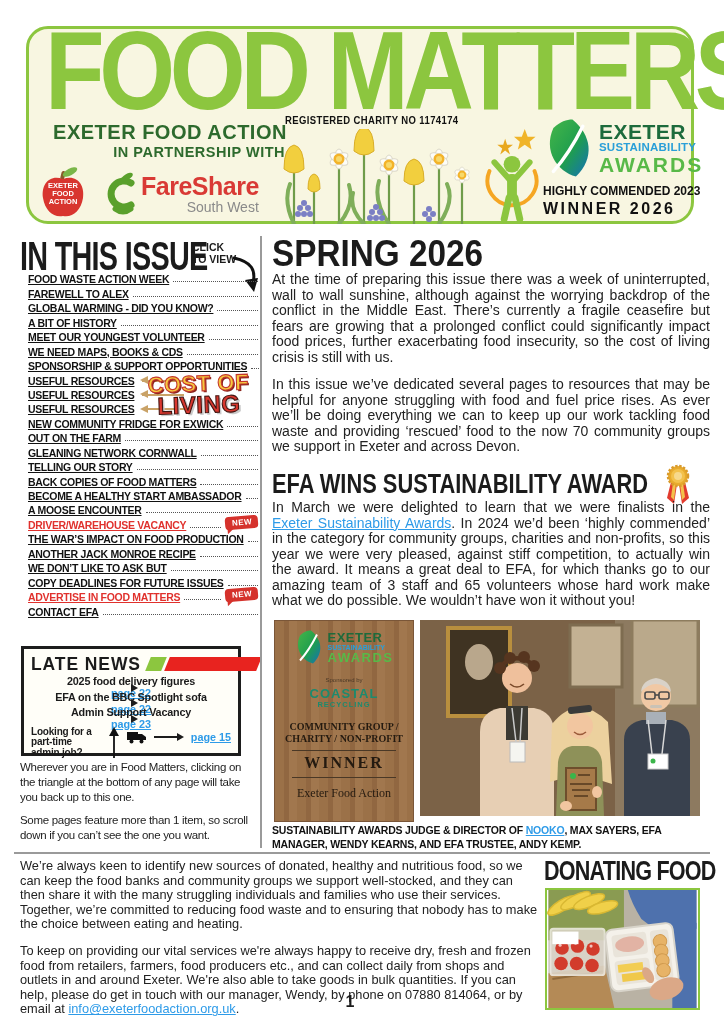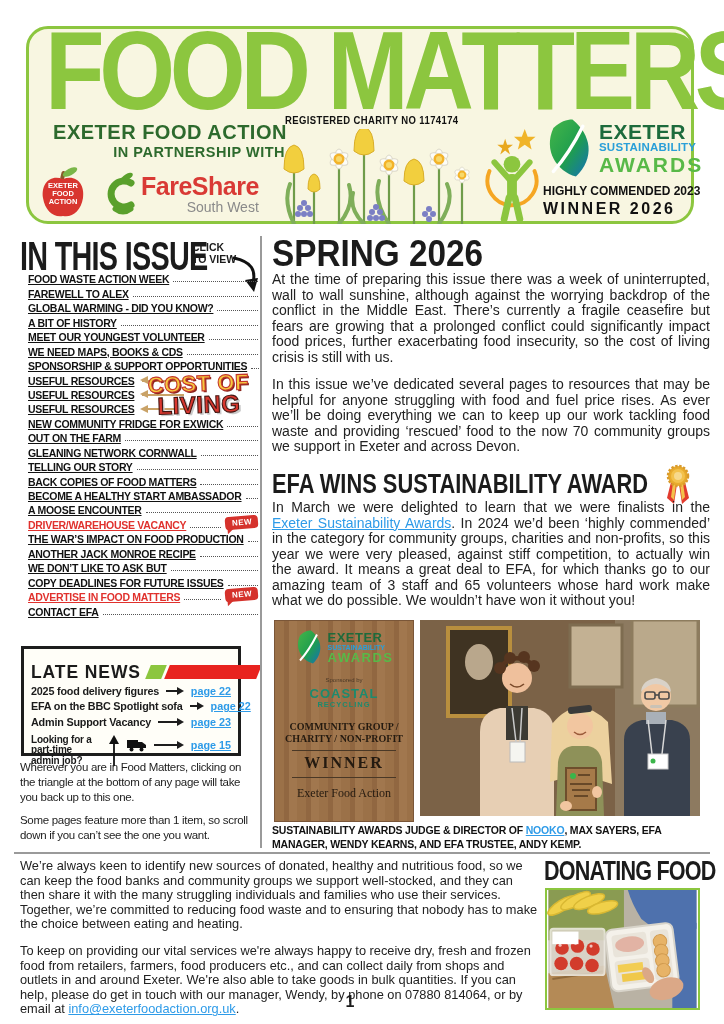--- a/index.html
+++ b/index.html
@@ -59,27 +59,27 @@
   .dots{flex:1; border-bottom:1.7px dotted #555; margin:0 2px 3px 4px; min-width:8px;}
   .tan-arrow{position:relative; width:42px; height:2px; background:#c9a267; margin:0 0 5px 8px;}
   .tan-arrow::before{content:''; position:absolute; left:-2px; top:-3.5px; border-right:8px solid #c9a267; border-top:4.5px solid transparent; border-bottom:4.5px solid transparent;}
   .new-badge{position:relative; flex:0 0 auto; background:#d5322c; color:#fff; font-size:8px; font-weight:800; letter-spacing:.5px; padding:2px 6px 2px 7px; border-radius:4px; transform:rotate(-5deg); margin:0 2px 2px 2px;}
   .new-badge::after{content:''; position:absolute; left:2px; bottom:-4px; border-top:5px solid #d5322c; border-right:6px solid transparent;}
   .cost-living{position:absolute; left:148px; top:374px; transform:rotate(-2deg); text-align:center; line-height:.92;}
   .cost-l1{font-size:22px; font-weight:800; color:#f6c93f; -webkit-text-stroke:1.1px #c4372c; text-shadow:1.5px 1.5px 0 #8a241c; letter-spacing:.5px;}
   .cost-l2{font-size:24px; font-weight:800; color:#d8372e; -webkit-text-stroke:1.1px #401410; text-shadow:2px 2px 0 #c9c9c9; letter-spacing:.5px;}
 
   
-  .late-news{position:absolute; left:21px; top:646px; width:220px; height:110px; border:3px solid #1d1d1d; background:#fffef8; padding:12px 7px;}
+  .late-news{position:absolute; left:21px; top:646px; width:220px; height:110px; border:3px solid #1d1d1d; background:#fffef8; padding:4px 7px;}
   .ln-titlerow{display:flex; align-items:center;}
   .ln-title{font-size:19px; font-weight:800; letter-spacing:1px; transform:scaleX(.92); transform-origin:left center; white-space:nowrap;}
   .ln-stripes{display:flex; margin-left:-2px;}
   .ln-stripe-g{width:16px; height:14px; background:var(--green); transform:skewX(-22deg);}
   .ln-stripe-r{width:92px; height:14px; background:#e8231f; transform:skewX(-22deg); margin-left:3px;}
-  .ln-row{display:flex; align-items:center; height:15.5px;}
+  .ln-row{display:flex; align-items:center; height:15.5px;flex-direction:column;}
   .ln-label{font-size:10.8px; font-weight:800; letter-spacing:-.2px; white-space:nowrap;}
   .ln-arrow{position:relative; flex:1; height:1.6px; background:#1d1d1d; margin:0 9px 0 7px; min-width:12px;}
   .ln-arrow::after{content:''; position:absolute; right:-2px; top:-3.2px; border-left:7px solid #1d1d1d; border-top:4px solid transparent; border-bottom:4px solid transparent;}
   .ln-page{font-size:10.8px; font-weight:800; color:var(--blue); text-decoration:underline; white-space:nowrap; cursor:pointer;}
   .ln-bottom{display:flex; margin-top:5px;}
   .ln-q{font-size:10px; font-weight:800; line-height:10.5px; letter-spacing:-.2px;}
   .ln-uparrow{margin:0 8px 0 6px;}
   .ln-van-block{flex:1;}
   .ln-vanrow{display:flex; align-items:center; margin-top:4px;}
 

